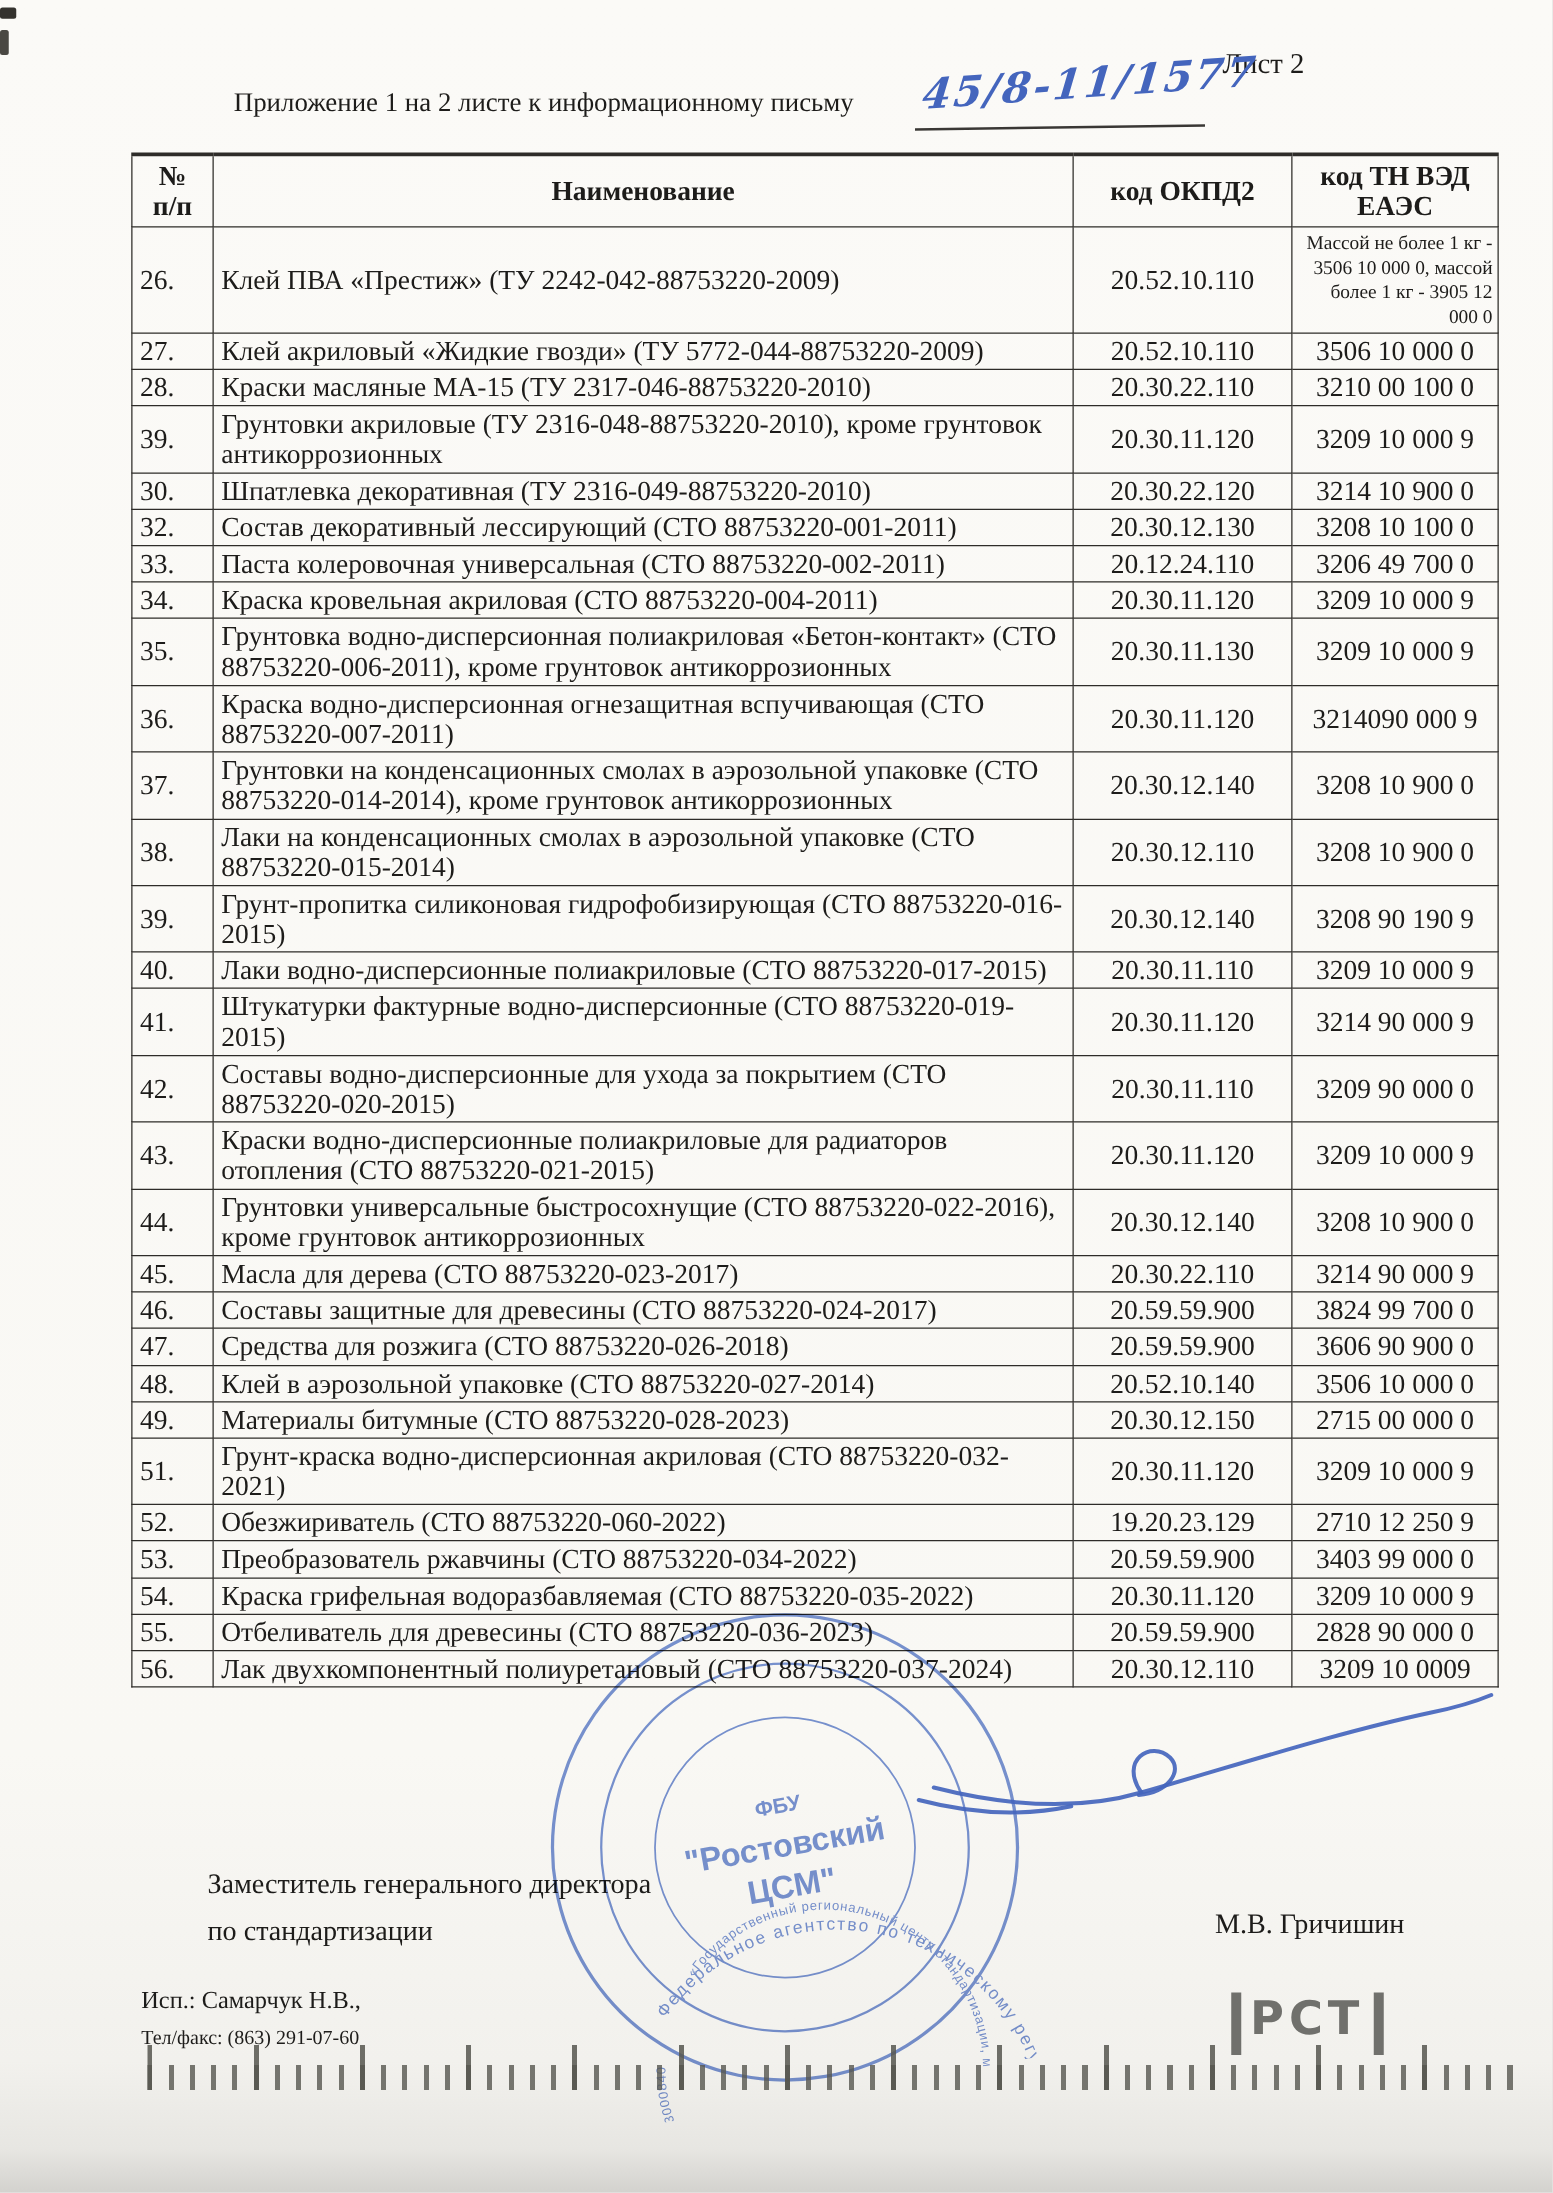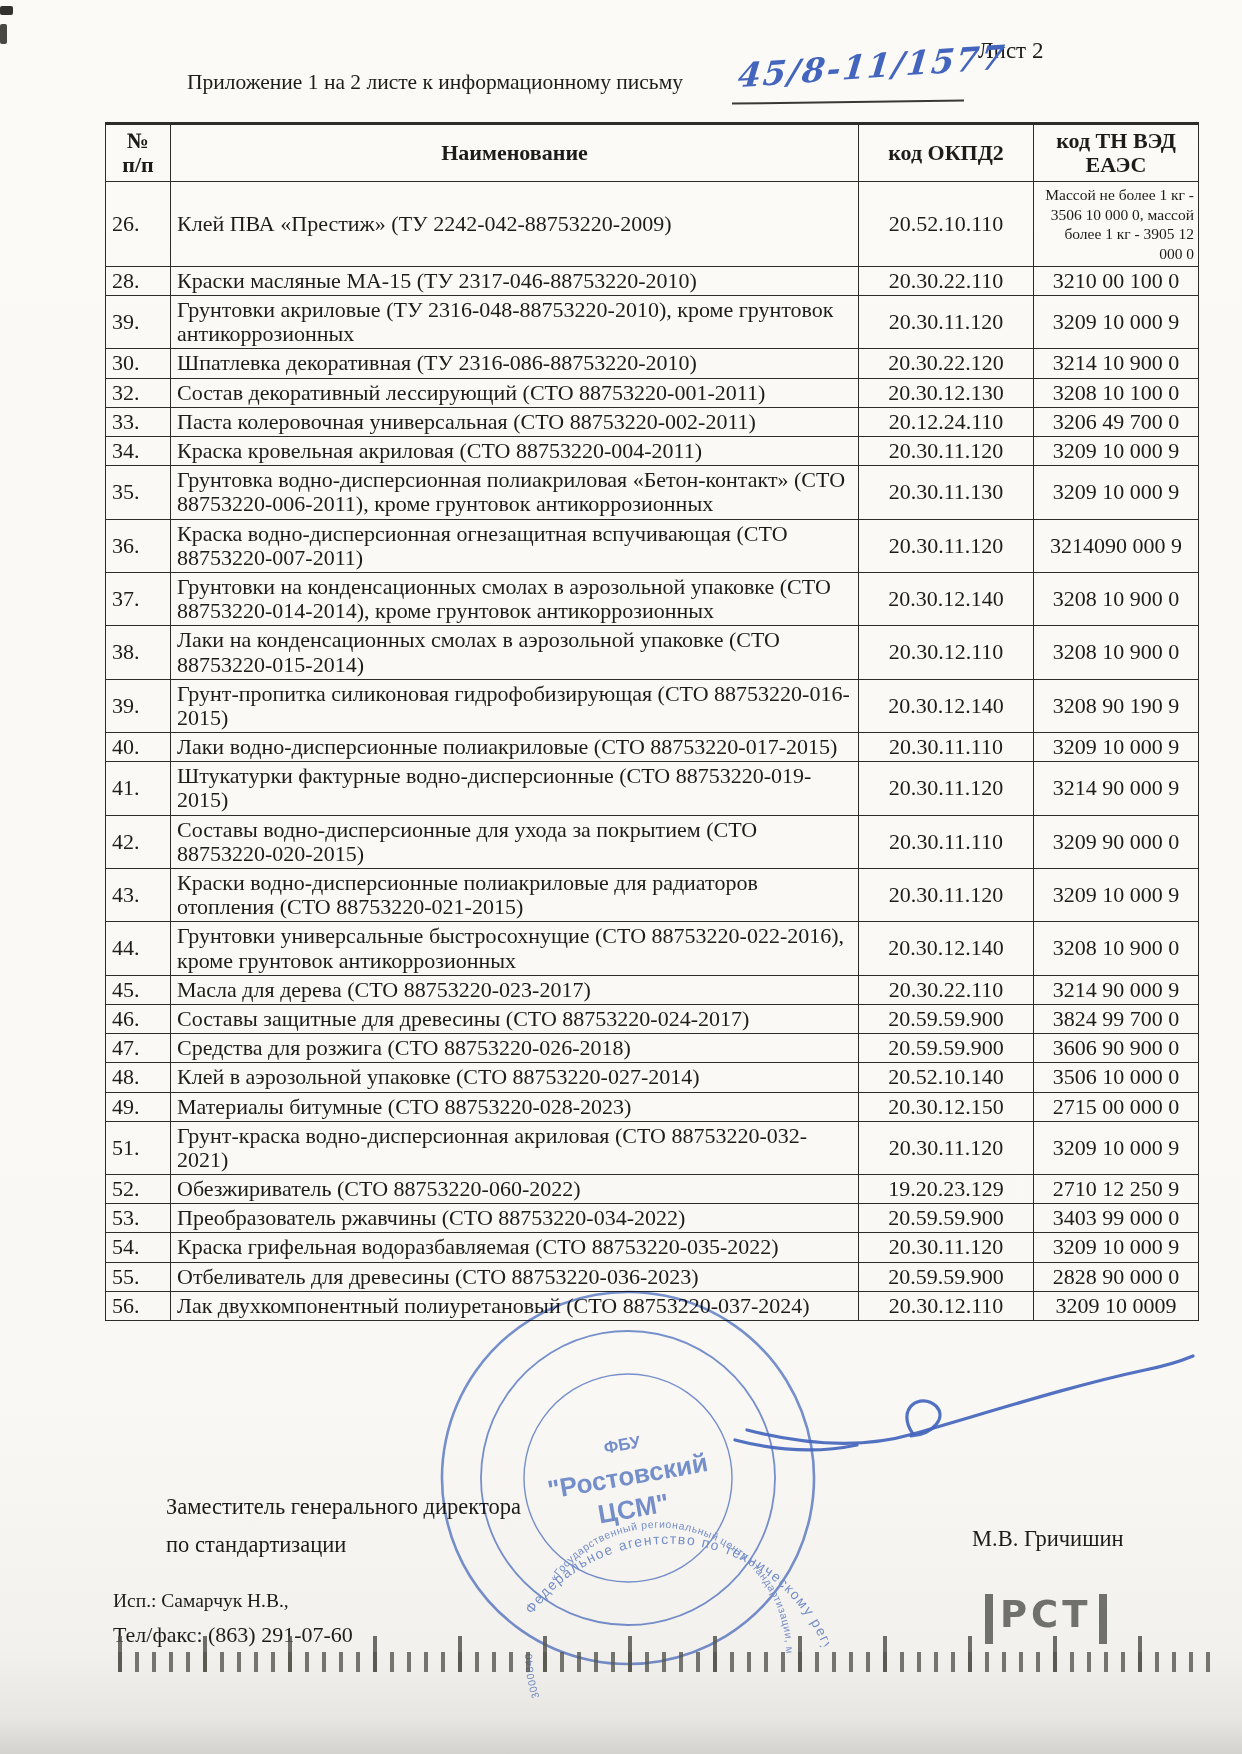--- a/index.html
+++ b/index.html
@@ -65,21 +65,21 @@
   tr.tnved-long .cell-tnved{
     font-size:15.5px;text-align:right;line-height:1.25;
     padding:3px 4px 3px 7px;vertical-align:top;
   }
 
   
   .role-1{position:absolute;left:166px;top:1494px;font-size:22.5px;}
   .role-2{position:absolute;left:166px;top:1532px;font-size:22.5px;}
   .signatory{position:absolute;left:972px;top:1526px;font-size:22.5px;}
   .executor-1{position:absolute;left:113px;top:1590px;font-size:19.5px;}
-  .executor-2{position:absolute;left:113px;top:1622px;font-size:22px;}
+  .executor-2{position:absolute;left:113px;top:1622px;font-size:16px;}
 
   
   .stamp{
     position:absolute;left:428px;top:1278px;width:400px;height:400px;
     transform:rotate(-10deg);
     opacity:0.82;mix-blend-mode:multiply;pointer-events:none;
   }
   .stamp text{fill:var(--stamp-blue);}
   .stamp circle{stroke:var(--stamp-blue);fill:none;}
   .stamp .ring-txt{font-family:"Liberation Sans","DejaVu Sans",sans-serif;font-size:14px;letter-spacing:1.5px;}
@@ -151,34 +151,40 @@
     </thead>
     <tbody>
 
     <tr class="tnved-long">
         <td class="cell-num">26.</td>
         <td class="cell-name">Клей ПВА «Престиж» (ТУ 2242-042-88753220-2009)</td>
         <td class="cell-okpd">20.52.10.110</td>
         <td class="cell-tnved">Массой не более 1 кг - 3506 10 000 0, массой более 1 кг - 3905 12 000 0</td>
       </tr>
         <tr>
+        <td class="cell-num">27.</td>
+        <td class="cell-name">Клей акриловый «Жидкие гвозди» (ТУ 5772-044-88753220-2009)</td>
+        <td class="cell-okpd">20.52.10.110</td>
+        <td class="cell-tnved">3506 10 000 0</td>
+      </tr>
+        <tr>
         <td class="cell-num">28.</td>
         <td class="cell-name">Краски масляные МА-15 (ТУ 2317-046-88753220-2010)</td>
         <td class="cell-okpd">20.30.22.110</td>
         <td class="cell-tnved">3210 00 100 0</td>
       </tr>
         <tr>
         <td class="cell-num">39.</td>
         <td class="cell-name">Грунтовки акриловые (ТУ 2316-048-88753220-2010), кроме грунтовок антикоррозионных</td>
         <td class="cell-okpd">20.30.11.120</td>
         <td class="cell-tnved">3209 10 000 9</td>
       </tr>
         <tr>
         <td class="cell-num">30.</td>
-        <td class="cell-name">Шпатлевка декоративная (ТУ 2316-086-88753220-2010)</td>
+        <td class="cell-name">Шпатлевка декоративная (ТУ 2316-049-88753220-2010)</td>
         <td class="cell-okpd">20.30.22.120</td>
         <td class="cell-tnved">3214 10 900 0</td>
       </tr>
         <tr>
         <td class="cell-num">32.</td>
         <td class="cell-name">Состав декоративный лессирующий (СТО 88753220-001-2011)</td>
         <td class="cell-okpd">20.30.12.130</td>
         <td class="cell-tnved">3208 10 100 0</td>
       </tr>
         <tr>

